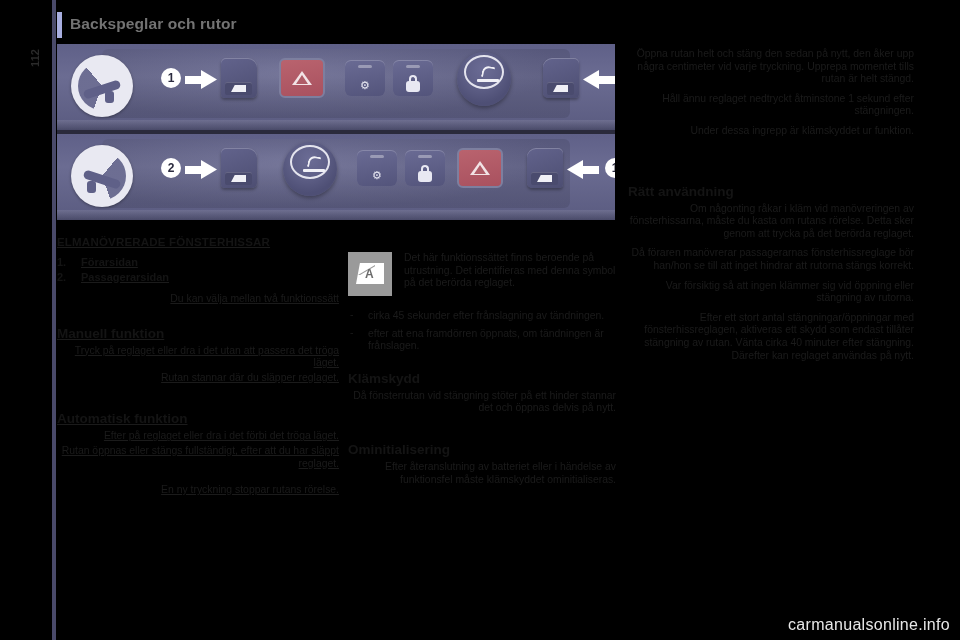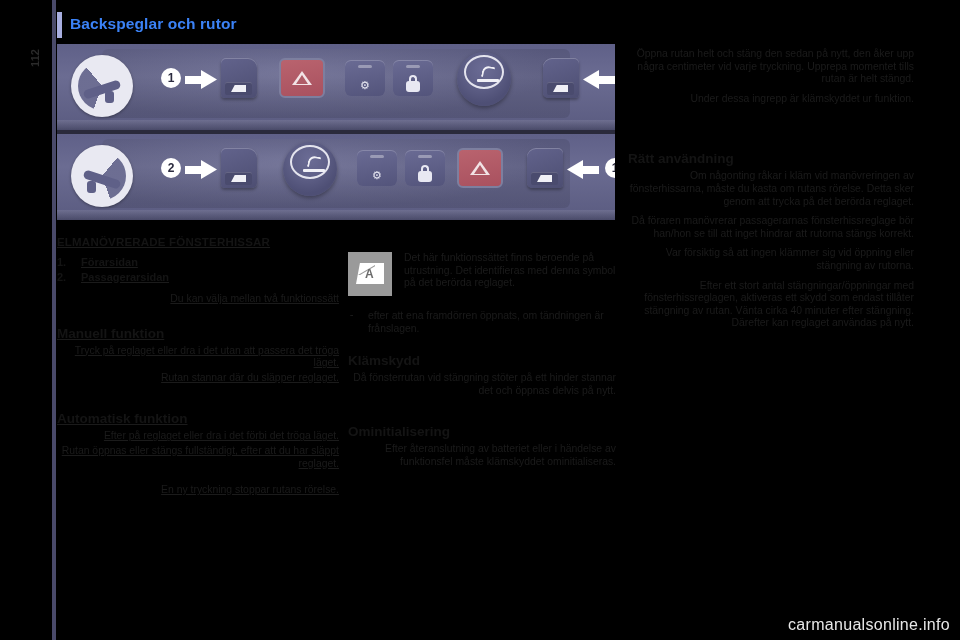--- a/index.html
+++ b/index.html
@@ -17,21 +17,21 @@
 
   
   .hdr-bar {
     position: absolute; left: 57px; top: 12px;
     width: 5px; height: 26px;
     background: #a8aee0;
   }
   .hdr-title {
     position: absolute; left: 70px; top: 15px;
     font-size: 15.5px; font-weight: bold;
-    color: #3b82f6; letter-spacing: .1px;
+    color: #737373; letter-spacing: .1px;
   }
   .page-num {
     position: absolute; left: 18px; top: 52px;
     width: 34px; text-align: center;
     font-size: 11px; font-weight: bold;
     color: #2a2a2a;
     transform: rotate(-90deg);
     transform-origin: center center;
   }
   .spine {
@@ -419,20 +419,21 @@
         <div class="win"></div>
           <div class="slash"></div>
           <div class="a">A</div>
       </div>
       <div class="note-text">Det här funktionssättet finns beroende på utrustning. Det identifieras med denna symbol på det berörda reglaget.</div>
     </div>
 
     <ul class="dash">
       <li>
         <span class="d">-</span>
+        <span>cirka 45 sekunder efter frånslagning av tändningen.</span>
       </li>
       <li>
         <span class="d">-</span>
         <span>efter att ena framdörren öppnats, om tändningen är frånslagen.</span>
       </li>
     </ul>
 
     <div class="gap"></div>
 
     <h3 class="sub">Klämskydd</h3>
@@ -440,20 +441,21 @@
 
     <div class="gap"></div>
     <div class="gap-sm"></div>
 
     <h3 class="sub">Ominitialisering</h3>
     <p class="body">Efter återanslutning av batteriet eller i händelse av funktionsfel måste klämskyddet ominitialiseras.</p>
   </div>
 
   <div class="col c3">
     <p class="body">Öppna rutan helt och stäng den sedan på nytt, den åker upp några centimeter vid varje tryckning. Upprepa momentet tills rutan är helt stängd.</p>
+    <p class="body">Håll ännu reglaget nedtryckt åtminstone 1 sekund efter stängningen.</p>
     <p class="body">Under dessa ingrepp är klämskyddet ur funktion.</p>
 
     <div class="gap"></div>
     <div class="gap"></div>
     <div class="gap"></div>
 
     <h3 class="sub">Rätt användning</h3>
     <p class="body">Om någonting råkar i kläm vid manövreringen av fönsterhissarna, måste du kasta om rutans rörelse. Detta sker genom att trycka på det berörda reglaget.</p>
     <p class="body">Då föraren manövrerar passagerarnas fönsterhissreglage bör han/hon se till att inget hindrar att rutorna stängs korrekt.</p>
     <p class="body">Var försiktig så att ingen klämmer sig vid öppning eller stängning av rutorna.</p>

